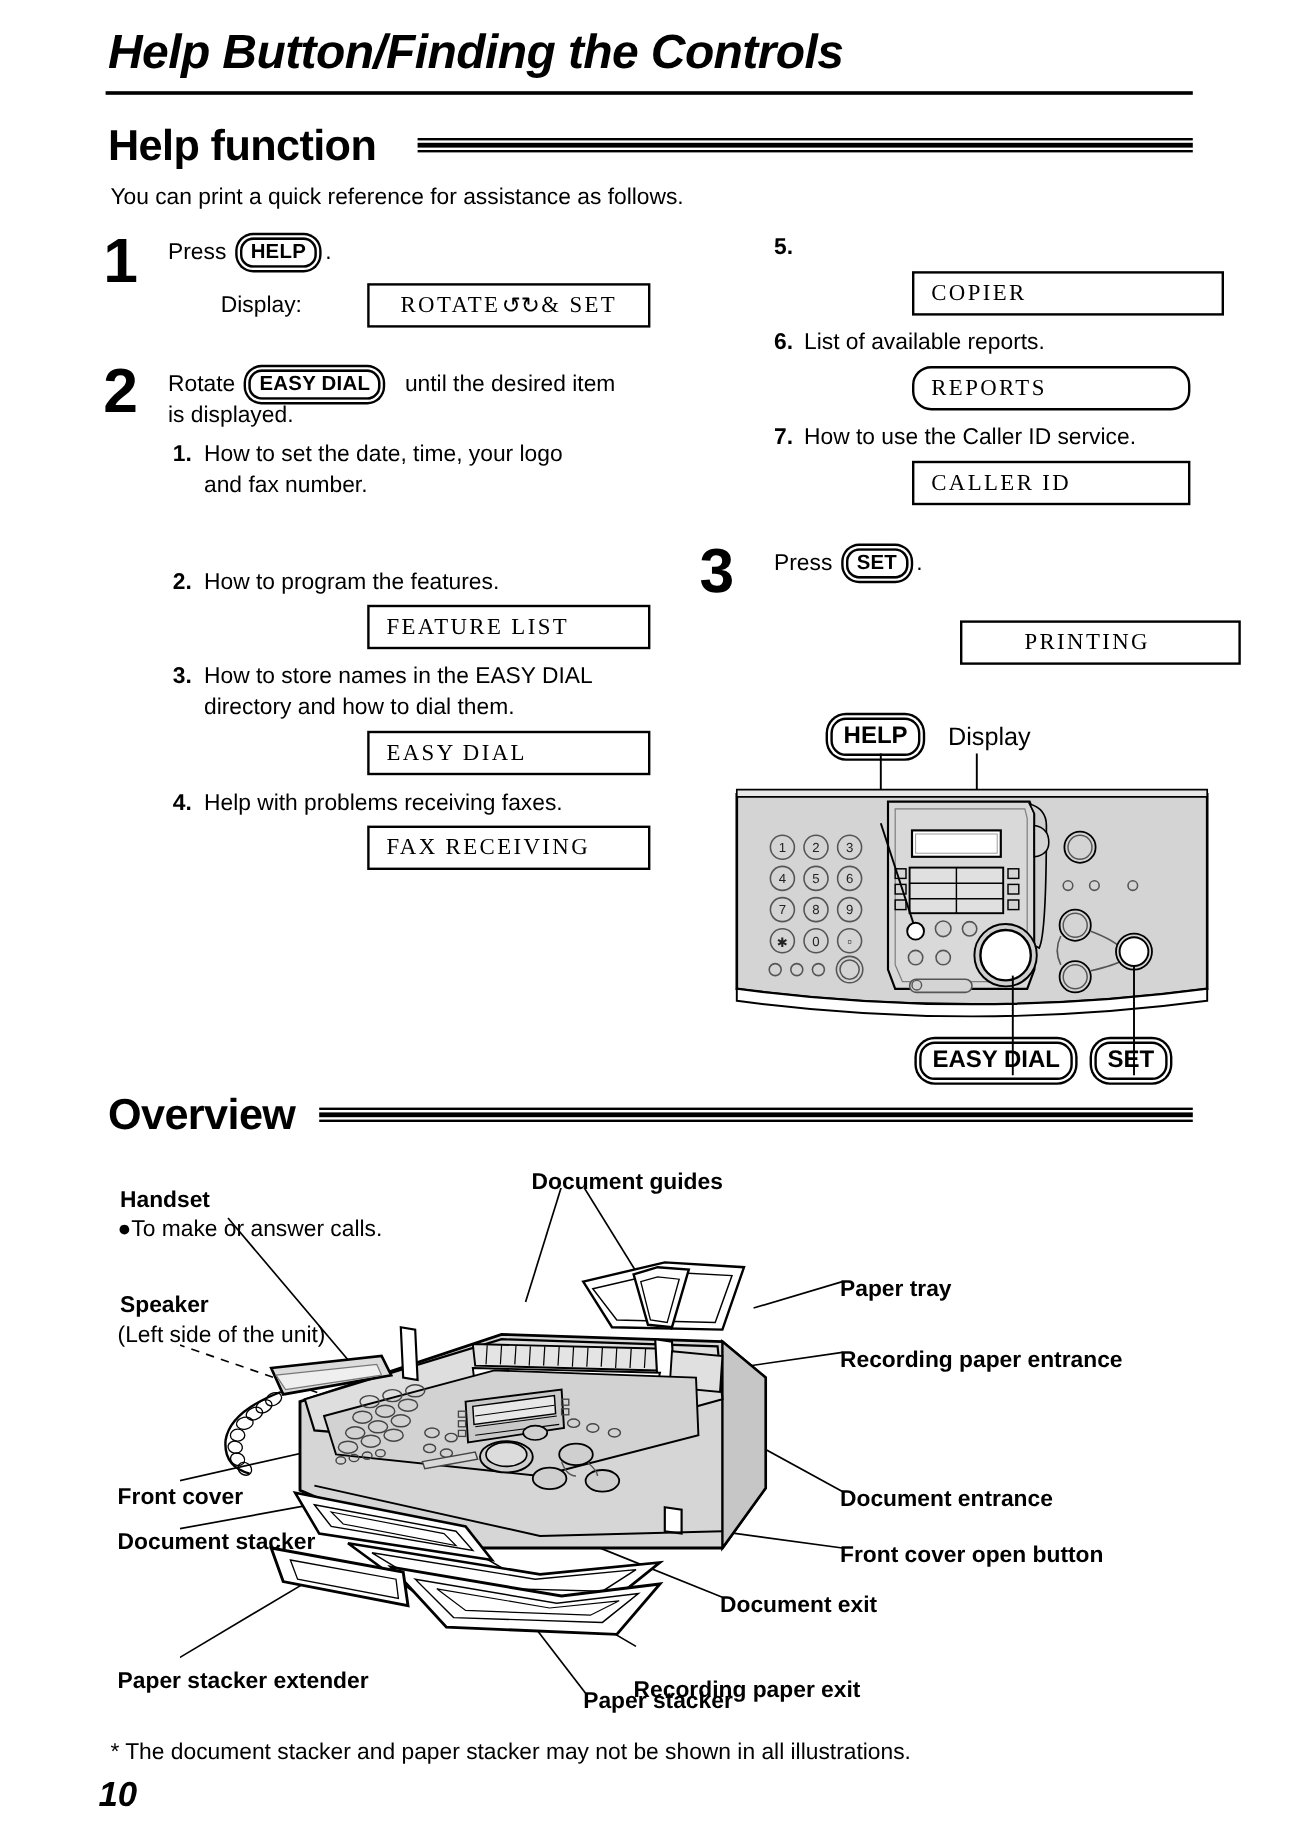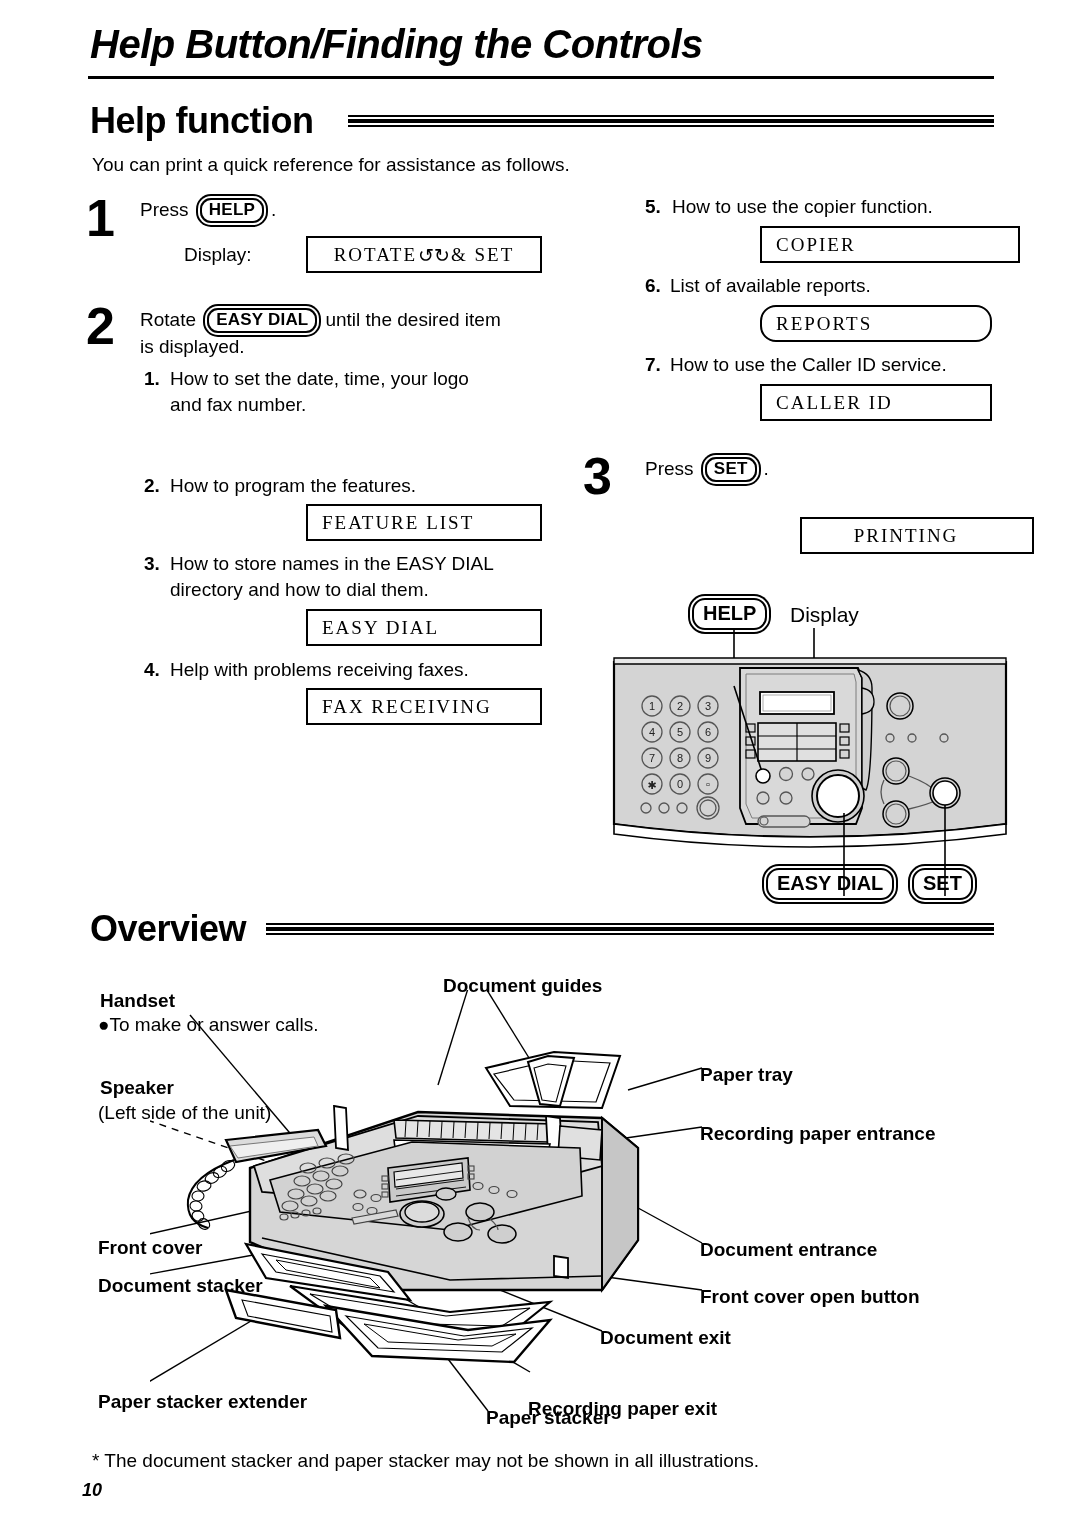--- a/index.html
+++ b/index.html
@@ -143,21 +143,21 @@
     position: absolute;
     left: 92px;
     top: 1450px;
     font-size: 19px;
     white-space: nowrap;
   }
   .page-num {
     position: absolute;
     left: 82px;
     top: 1480px;
-    font-size: 18px;
+    font-size: 29px;
     font-style: italic;
     font-weight: bold;
   }
 </style>
 </head>
 <body>
 
 <div class="page">
 
   <div class="page-title">Help Button/Finding the Controls</div>
@@ -180,21 +180,21 @@
   <div class="txt" style="left:184px; top:242px;">Display:</div>
   <div class="lcd c" style="left:306px; top:236px; width:236px;">
     <span>ROTATE</span>
       <span class="rot-glyph">↺↻</span>
       <span>&amp; SET</span>
   </div>
 
   <div class="step-num" style="left:86px; top:300px;">2</div>
   <div style="position:absolute; left:140px; top:308px; font-size:19px; white-space:nowrap;">
     <span>Rotate</span>
-    <span class="keycap dbl" style="margin-left:6px;">EASY DIAL</span><span style="margin-left:8px;">until the desired item</span>
+    <span class="keycap dbl" style="margin-left:6px;">EASY DIAL</span><span style="margin-left:20px;">until the desired item</span>
   </div>
   <div class="txt" style="left:140px; top:334px;">is displayed.</div>
 
   <div class="txt bold" style="left:144px; top:366px;">1.</div>
   <div class="txt" style="left:170px; top:366px;">How to set the date, time, your logo</div>
   <div class="txt" style="left:170px; top:392px;">and fax number.</div>
 
   <div class="txt bold" style="left:144px; top:473px;">2.</div>
   <div class="txt" style="left:170px; top:473px;">How to program the features.</div>
   <div class="lcd l" style="left:306px; top:504px; width:236px;">
@@ -208,21 +208,20 @@
     <span>EASY DIAL</span>
   </div>
 
   <div class="txt bold" style="left:144px; top:657px;">4.</div>
   <div class="txt" style="left:170px; top:657px;">Help with problems receiving faxes.</div>
   <div class="lcd l" style="left:306px; top:688px; width:236px;">
     <span>FAX RECEIVING</span>
   </div>
 
   <div class="txt bold" style="left:645px; top:194px;">5.</div>
-  <div class="txt" style="left:672px; top:194px;">How to use the copier function.</div>
   <div class="lcd l" style="left:760px; top:226px; width:260px;">
     <span>COPIER</span>
   </div>
 
   <div class="txt bold" style="left:645px; top:273px;">6.</div>
   <div class="txt" style="left:670px; top:273px;">List of available reports.</div>
   <div class="lcd l" style="left:760px; top:305px; width:232px;border-radius:16px;">
     <span>REPORTS</span>
   </div>
 

